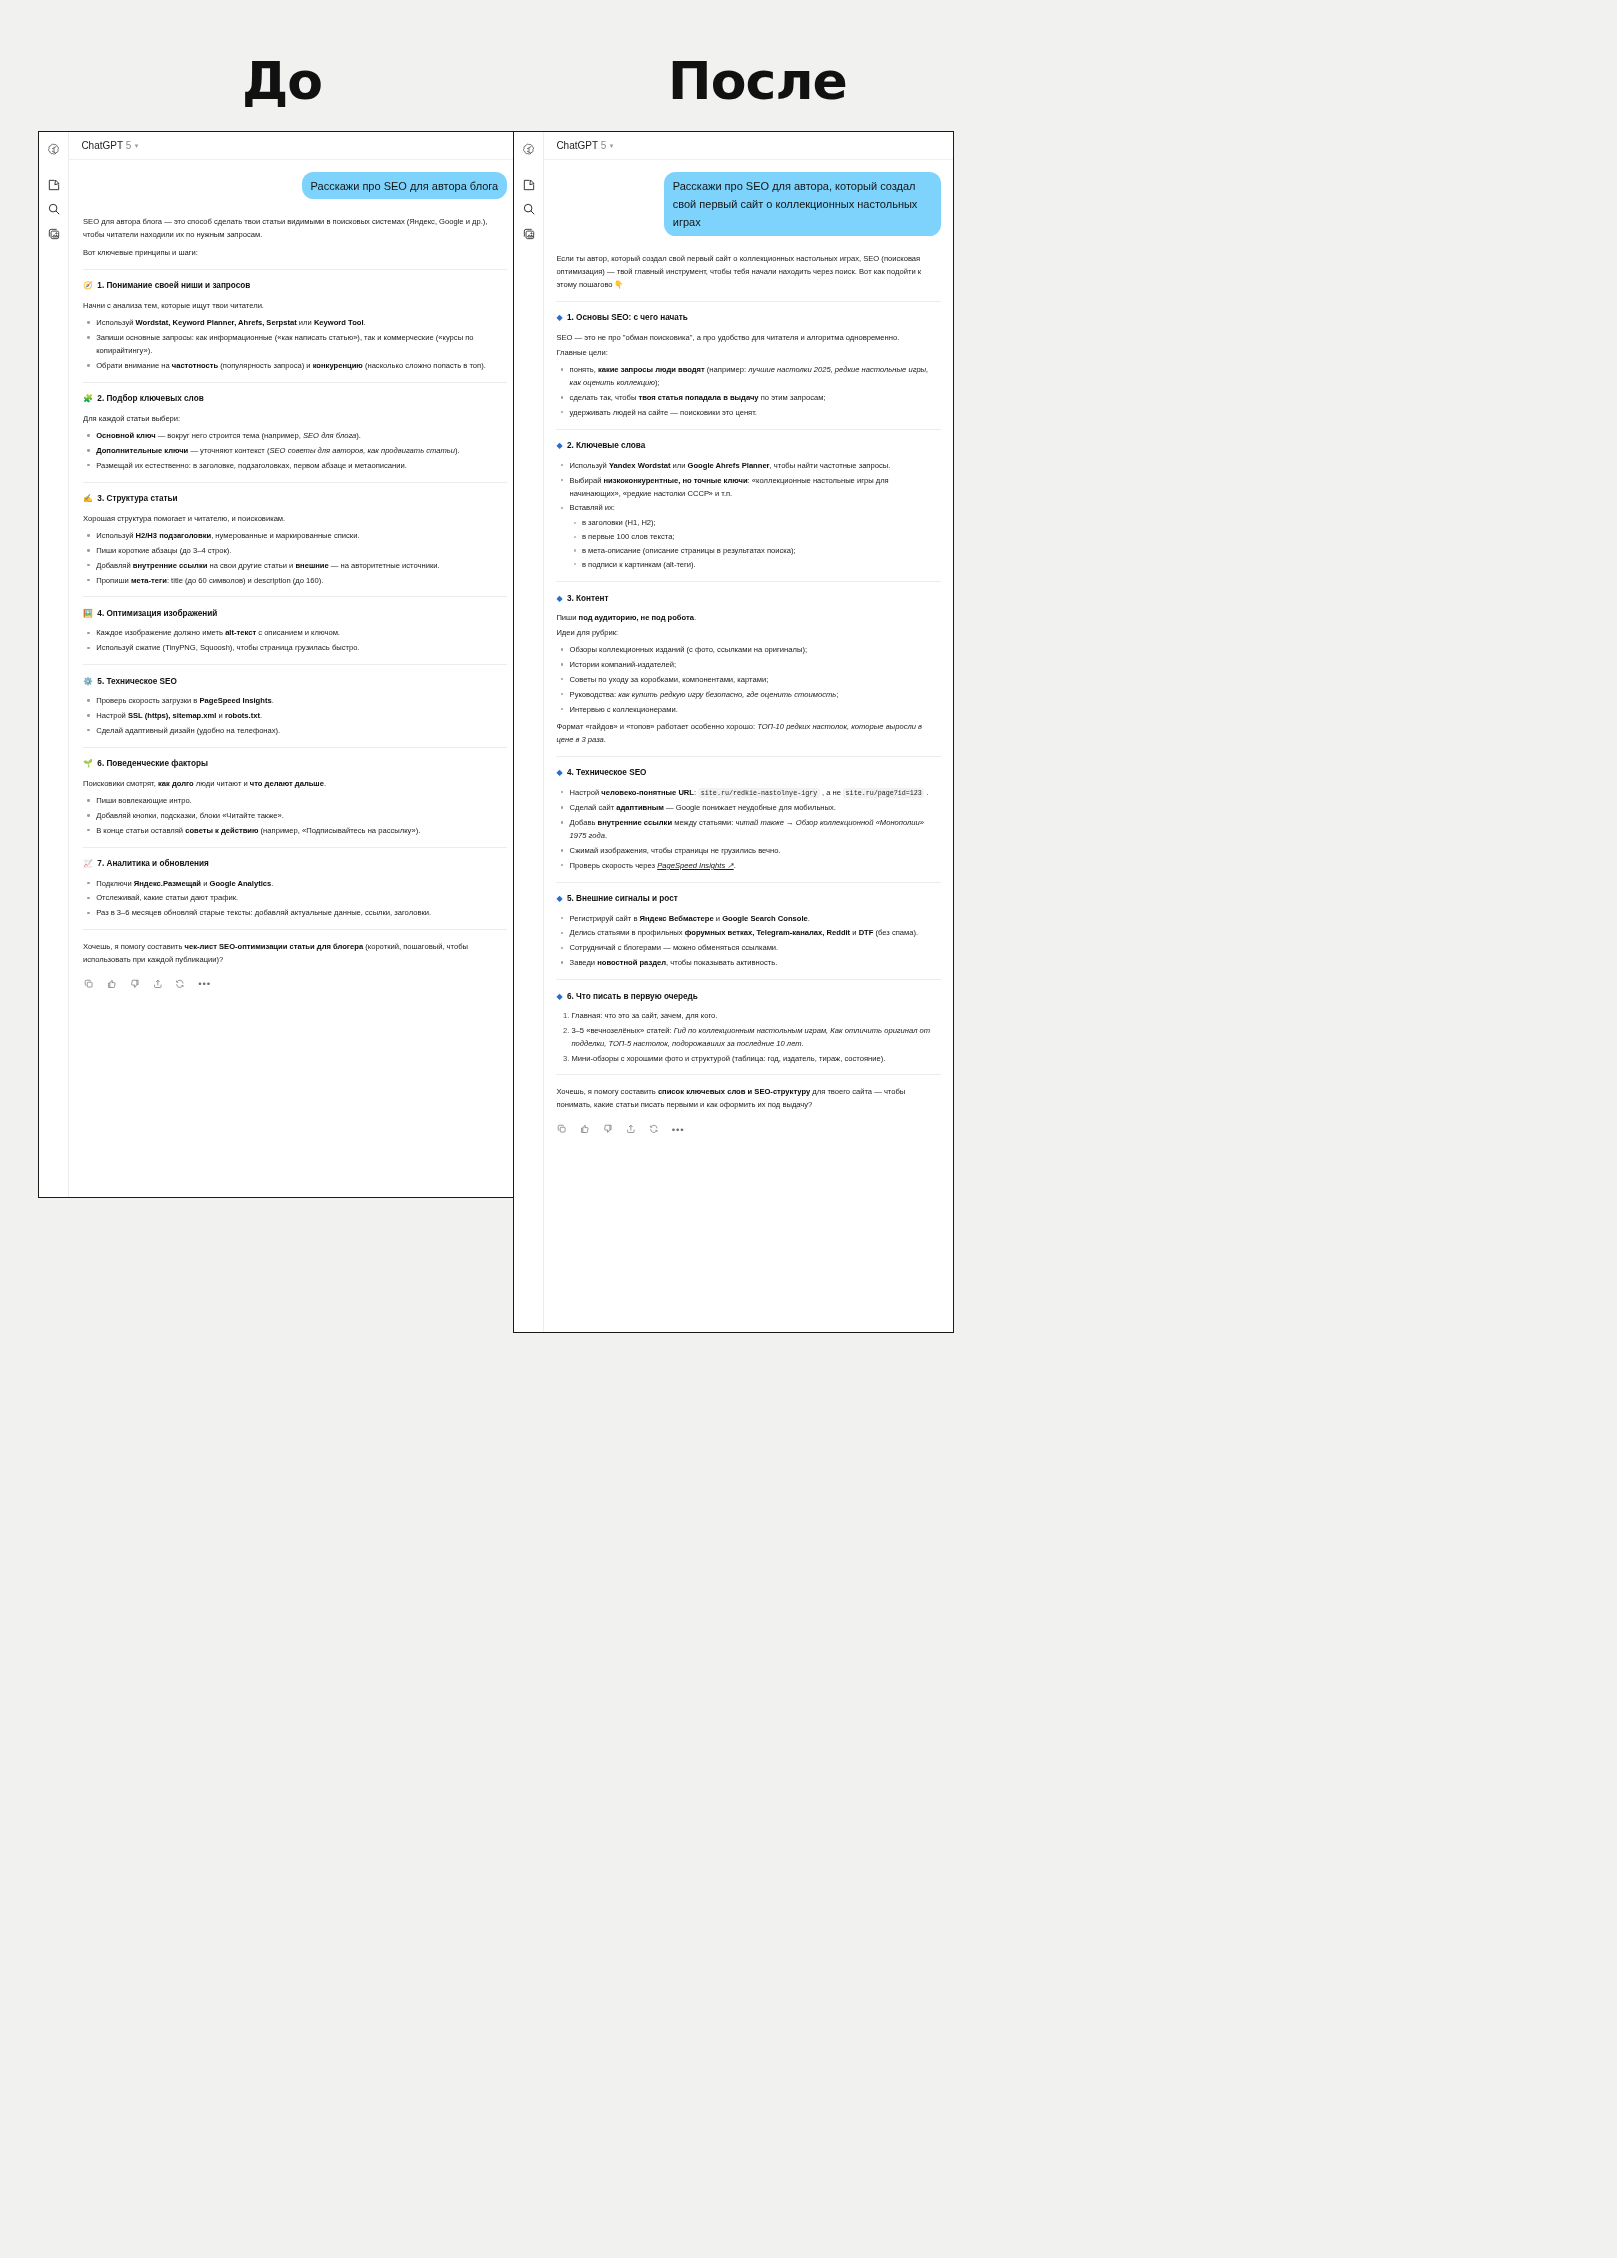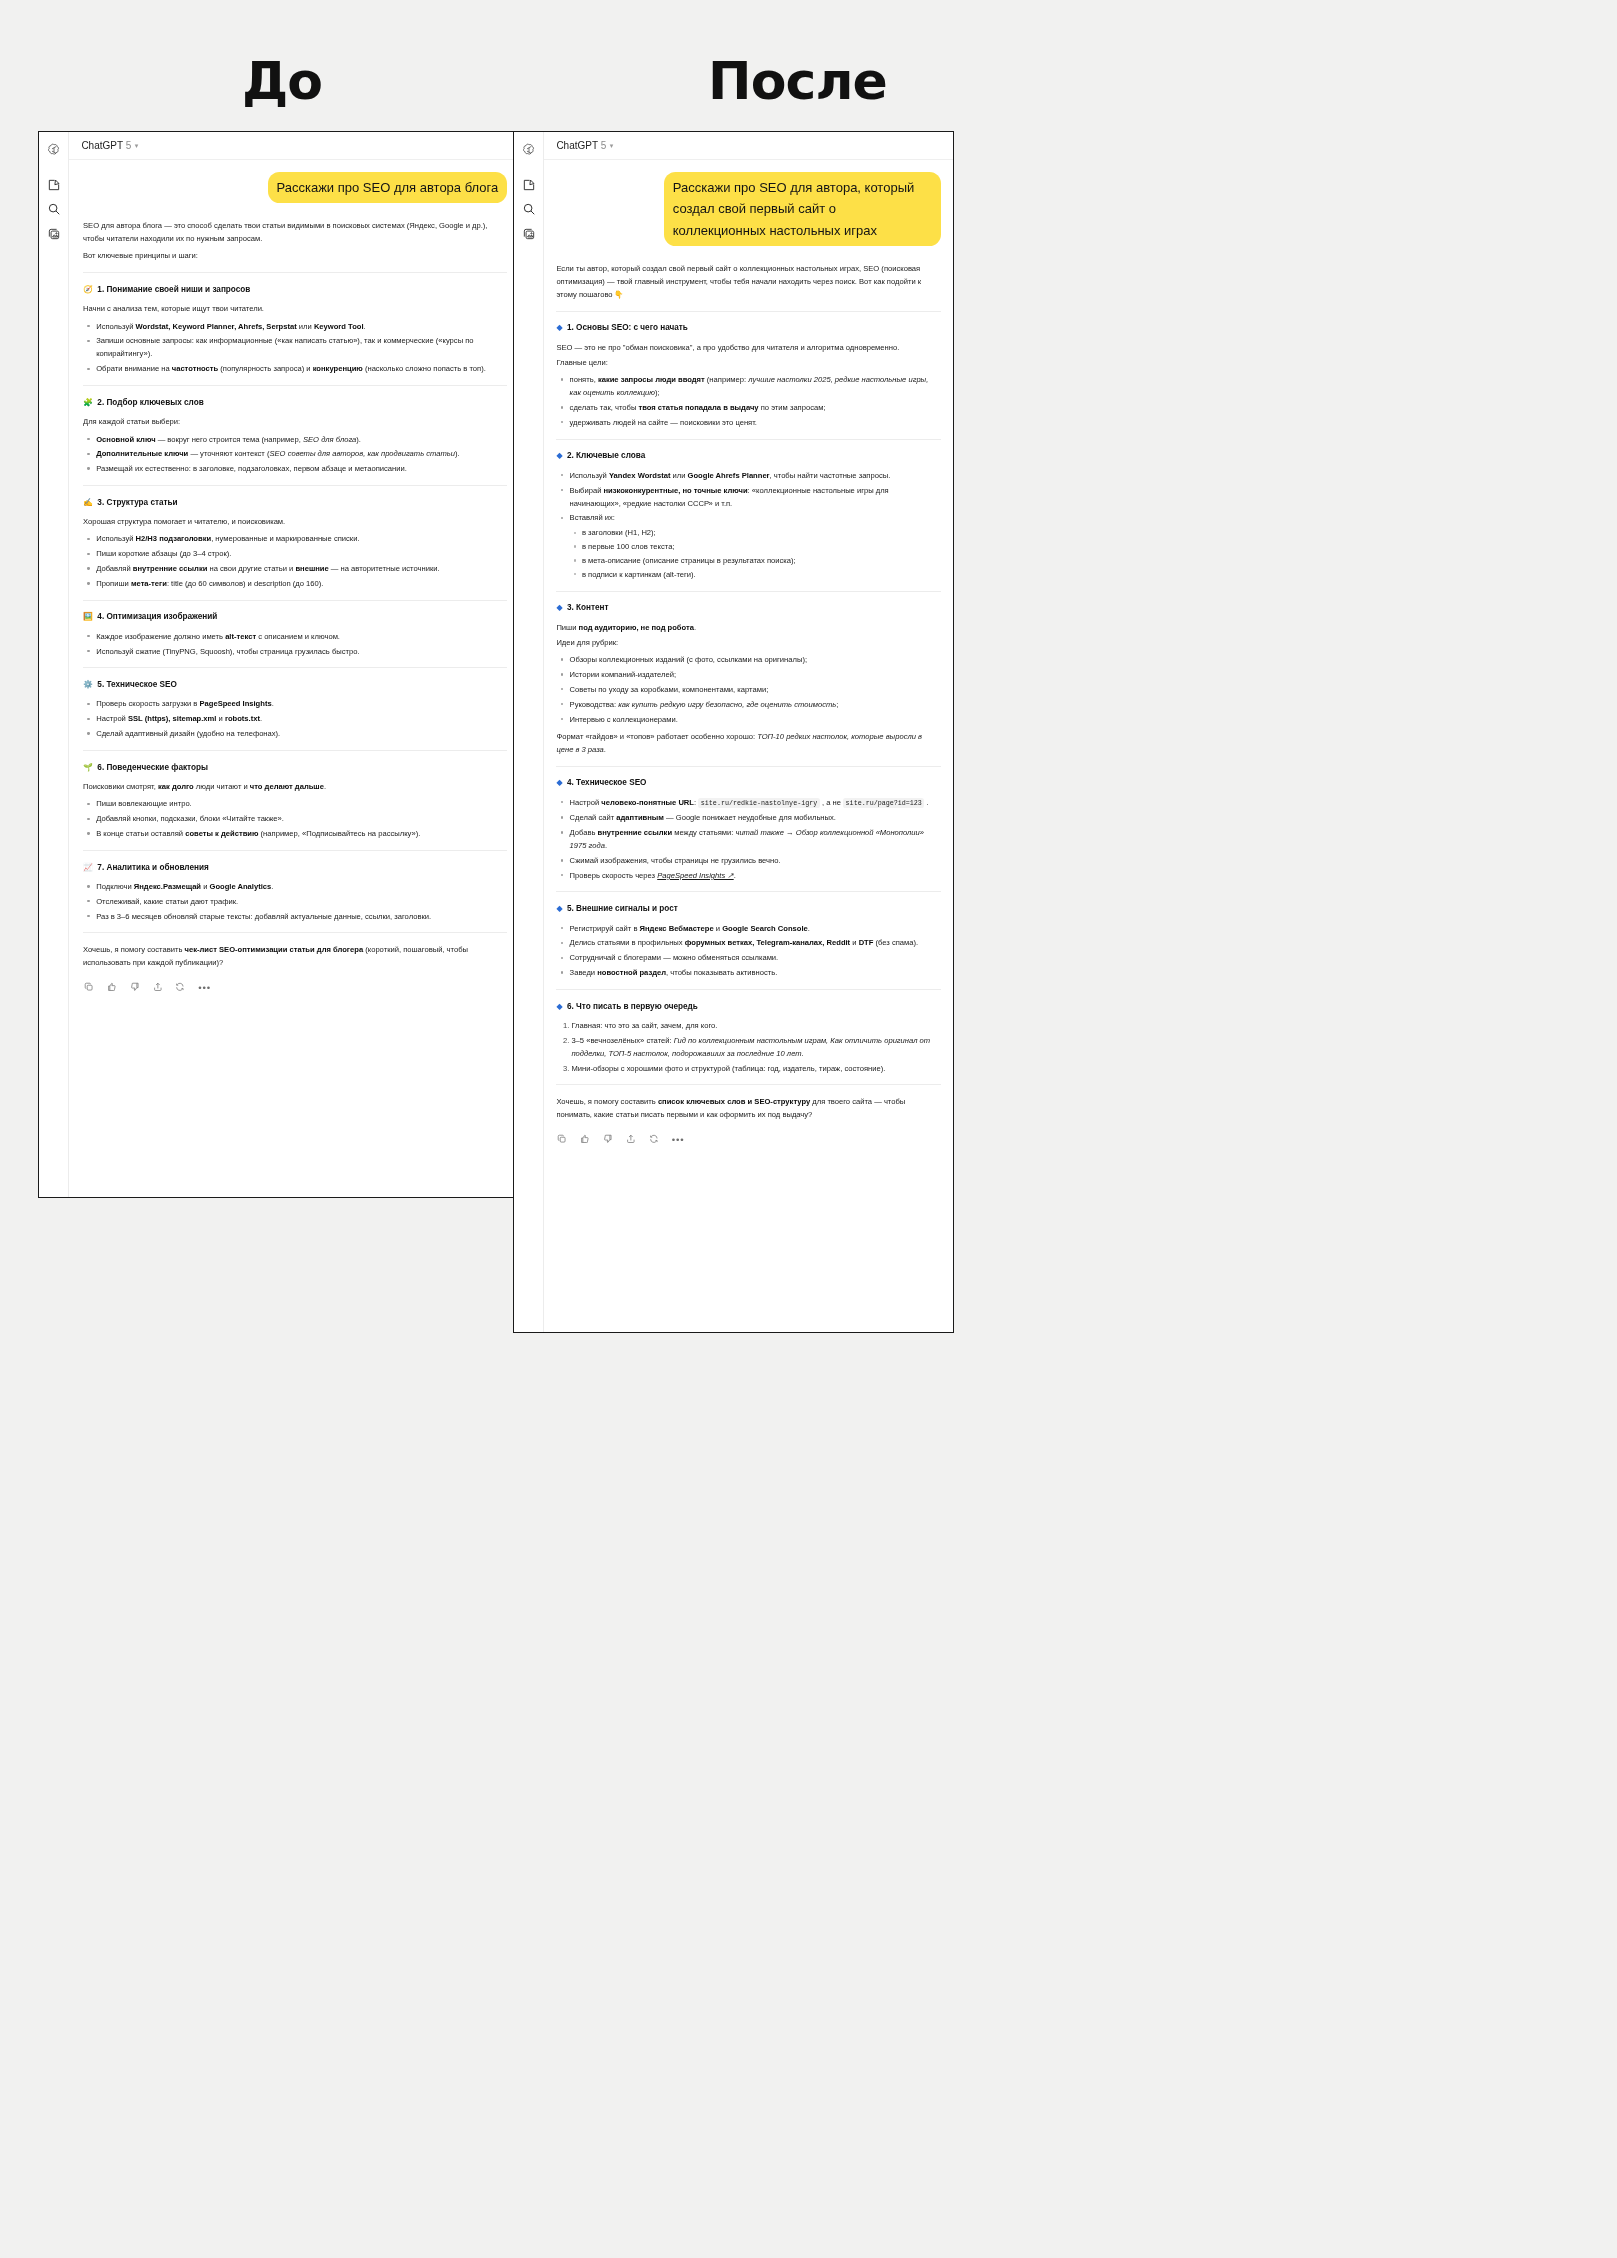--- a/index.html
+++ b/index.html
@@ -16,21 +16,21 @@
   .big-label {
     position:absolute;
     font-family:"DejaVu Sans", sans-serif;
     font-weight:bold;
     font-size:52px;
     letter-spacing:-0.9px;
     color:#111;
     text-align:center;
   }
   #label-before { left:141px; top:51px; width:282px; }
-  #label-after  { left:612px; top:51px; width:371px; }
+  #label-after  { left:572px; top:51px; width:371px; }
 
   .panel {
     position:absolute;
     background:#ffffff;
     border:1.4px solid #1a1a1a;
     display:flex;
     overflow:hidden;
   }
   #panel-before { left:38px;  top:131px; width:484px; height:1067px; }
   #panel-after  { left:513px; top:131px; width:441px; height:1202px; }
@@ -68,24 +68,24 @@
   .thread {
     flex:1 1 auto;
     padding:12.4px 14px 0 14px;
     font-size:7.6px;
     line-height:1.72;
   }
   #panel-after .thread { padding:12.4px 12.4px 0 12.4px; }
 
   .user-row { display:flex; justify-content:flex-end; margin-bottom:16px; }
   .bubble {
-    background:#fde047;
+    background:#7dd3fc;
     border-radius:11.5px;
     padding:4.4px 8.8px;
-    font-size:13px;
+    font-size:11px;
     line-height:1.66;
     color:#141414;
     max-width:72%;
   }
 
   .msg { color:#1a1a1a; }
   .msg p { margin:0 0 4.4px 0; }
   .msg p.tight { margin-bottom:1.8px; }
 
   hr.sep {

